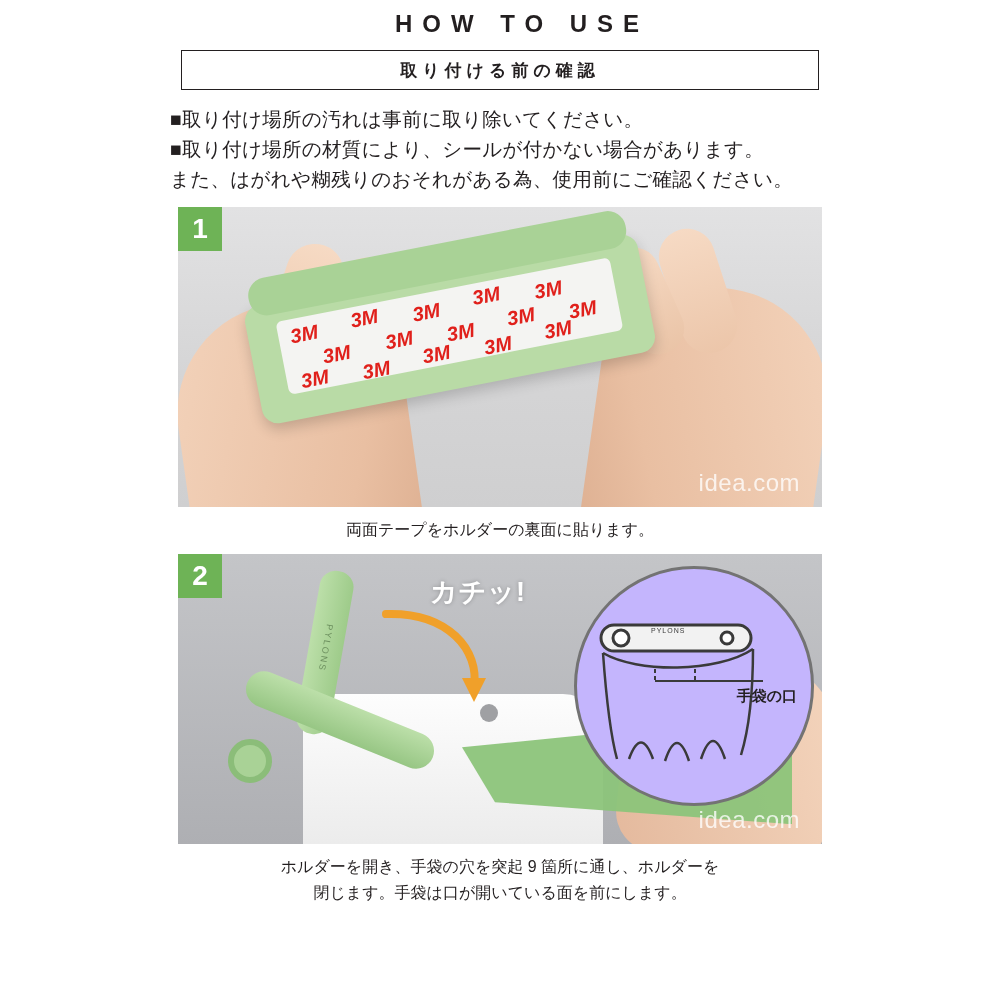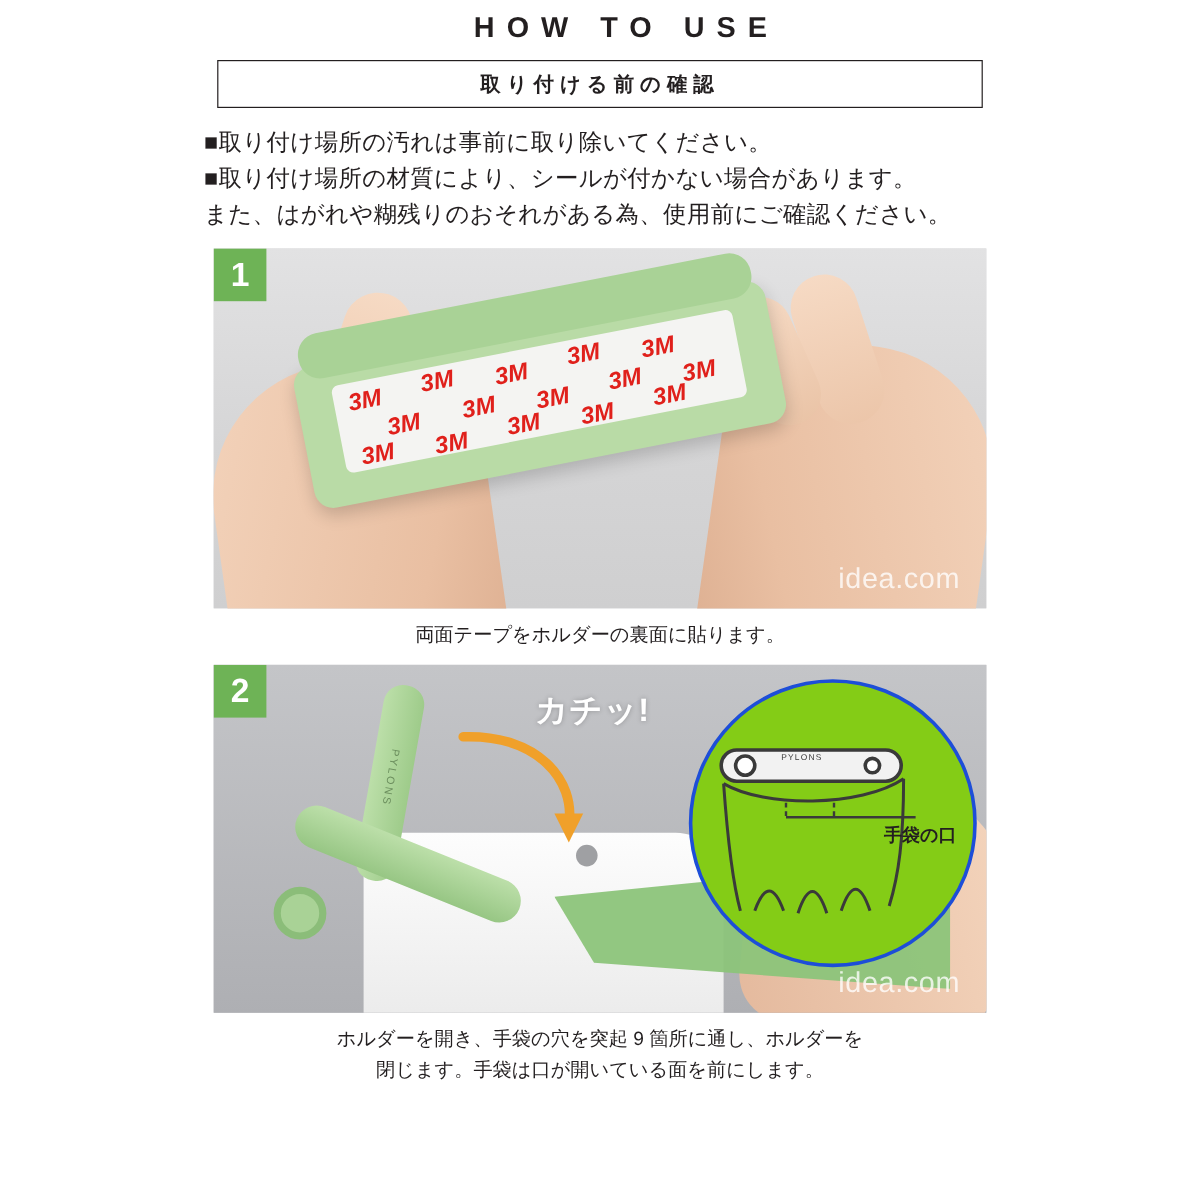--- a/index.html
+++ b/index.html
@@ -222,37 +222,37 @@
     position: absolute;
     right: 30px; bottom: 20px;
     width: 330px; height: 110px;
     background: #8cc47a;
     clip-path: polygon(0% 30%, 100% 0%, 100% 100%, 10% 80%);
     opacity: 0.95;
     z-index: 5;
   }
   .katchi {
     position: absolute;
-    left: 268px; top: 20px;
+    left: 252px; top: 20px;
     font-size: 27px;
     font-weight: bold;
     color: #ffffff;
     text-shadow: 0 0 4px rgba(0,0,0,0.25);
     letter-spacing: 1px;
     z-index: 8;
   }
   .arrow-svg { position: absolute; left: 200px; top: 48px; z-index: 8; }
 
   .inset {
     position: absolute;
     right: 8px; top: 12px;
     width: 240px; height: 240px;
     border-radius: 50%;
-    background: #84cc16;
-    border: 3px solid #1d4ed8;
+    background: #c4b5fd;
+    border: 3px solid #737373;
     overflow: hidden;
     z-index: 9;
   }
   .inset .label {
     position: absolute;
     right: 14px; top: 118px;
     font-size: 15px;
     font-weight: bold;
     color: #231f20;
     white-space: nowrap;

